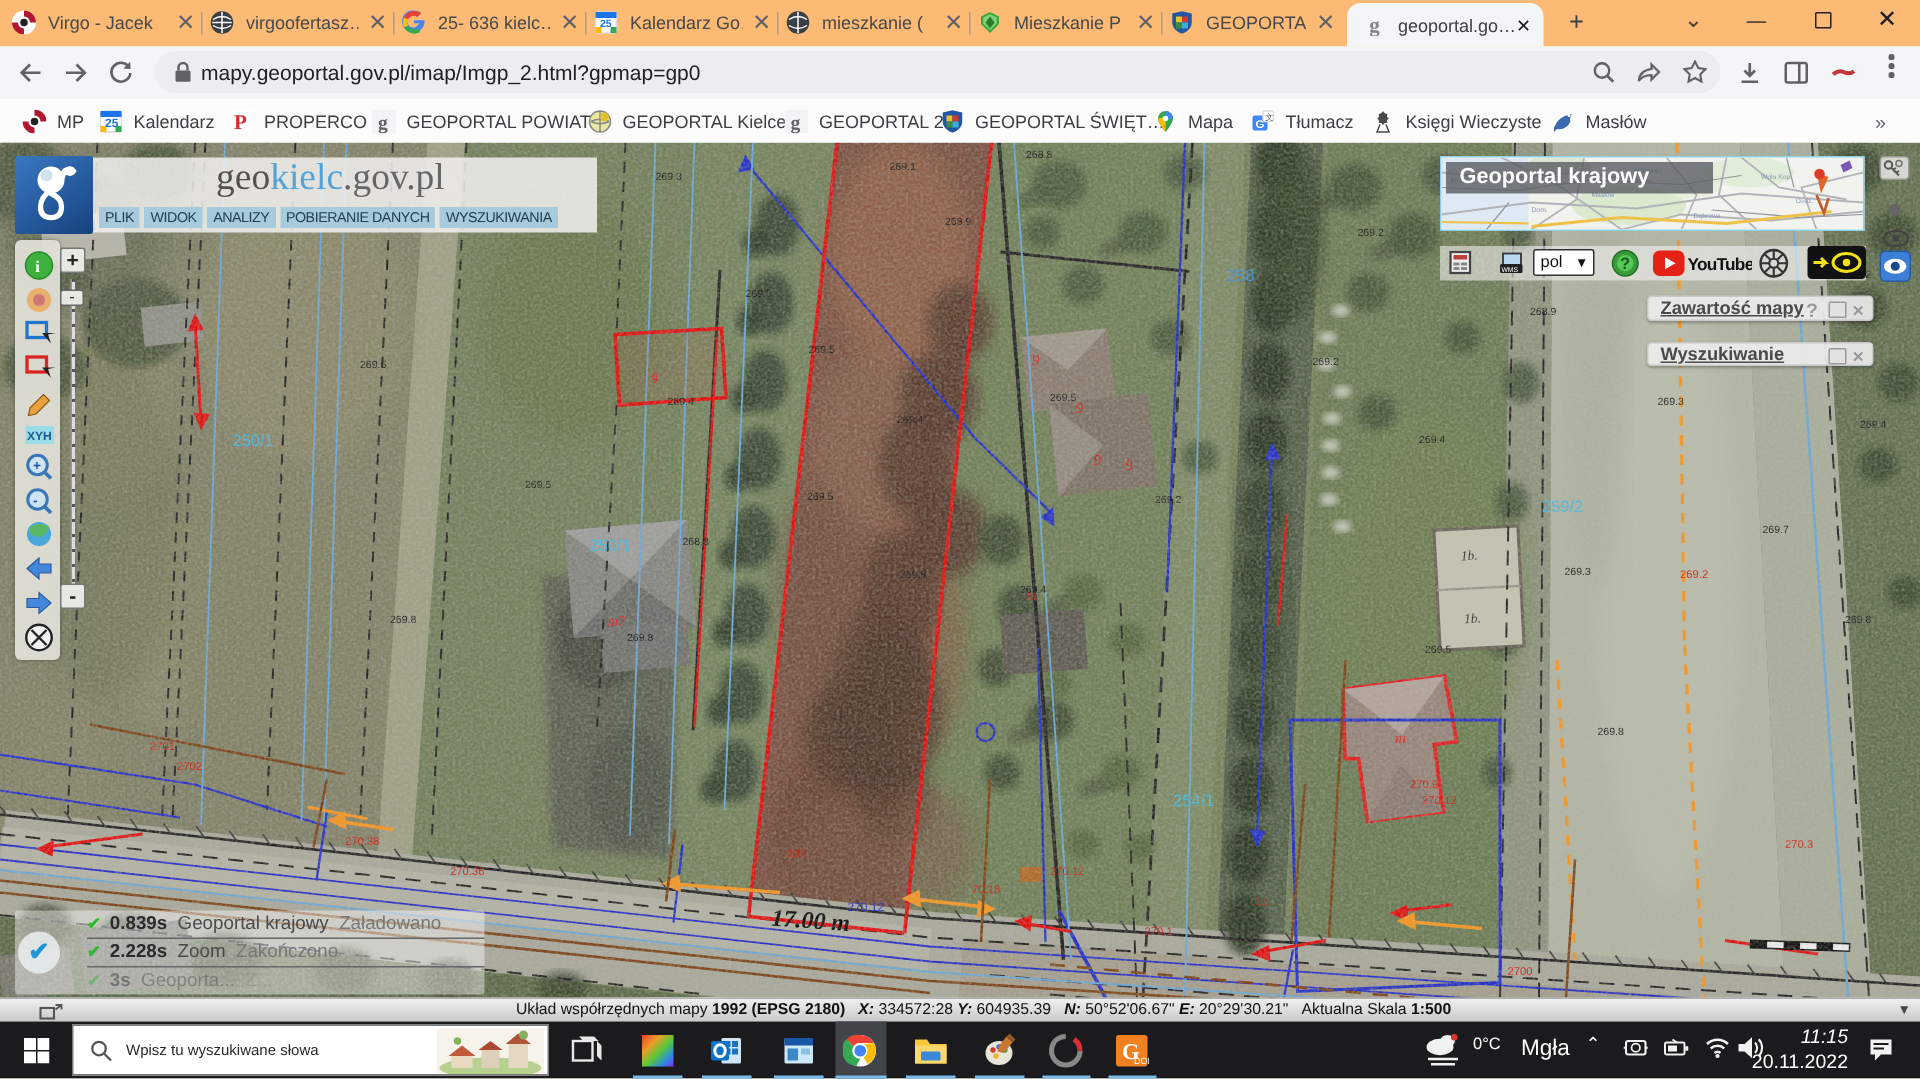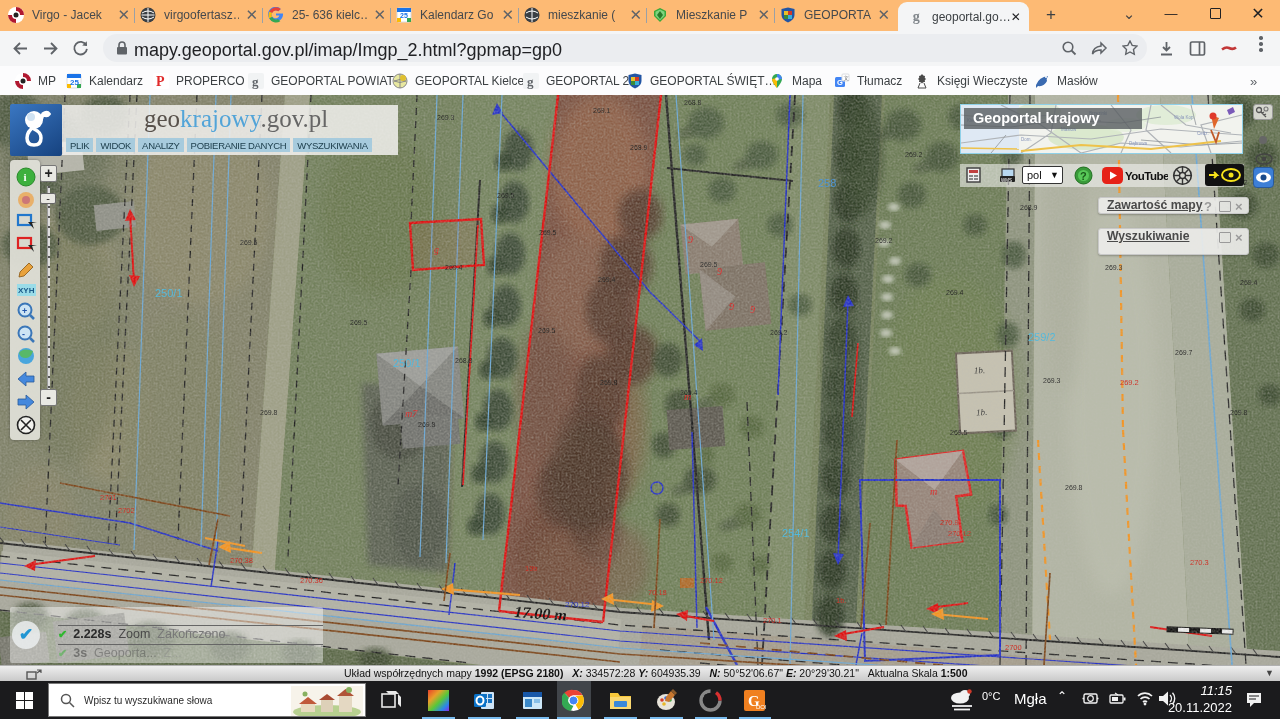--- a/index.html
+++ b/index.html
@@ -12,21 +12,21 @@
 .tab{position:absolute;top:0;height:30px;display:flex;align-items:center;color:#45494d;font-size:12px;}
 .tab .fav{width:16px;height:16px;margin-right:8px;flex:0 0 16px;}
 .tab .ttl{white-space:nowrap;overflow:hidden;flex:1 1 auto;}
 .tab .x{color:#5f6368;font-size:15px;margin-left:6px;margin-right:2px;font-family:"Liberation Sans",sans-serif;}
 .tabsep{position:absolute;top:8px;width:1px;height:15px;background:#9aa0a6;}
 #activetab{position:absolute;top:2px;left:898px;width:131px;height:29px;background:#f4f5f6;border-radius:9px 9px 0 0;display:flex;align-items:center;padding:0 8px 0 12px;font-size:12px;color:#202124;}
 .winbtn{position:absolute;top:0;color:#202124;font-size:13px;width:30px;height:28px;text-align:center;line-height:28px;}
 #toolbar{left:0;top:31px;width:1280px;height:35px;background:#f4f5f6;}
 .navic{position:absolute;color:#5f6368;}
 #omni{position:absolute;left:103px;top:3px;width:1044px;height:28px;background:#ebedf0;border-radius:14px;color:#202124;}
-#urltxt{position:absolute;left:31px;top:5.5px;font-size:18px;color:#202124;}
+#urltxt{position:absolute;left:31px;top:5.5px;font-size:14px;color:#202124;}
 #bookbar{left:0;top:66px;width:1280px;height:29px;background:#fcfcfd;}
 .bk{position:absolute;top:6px;height:18px;display:flex;align-items:center;font-size:12px;color:#3c4043;white-space:nowrap;}
 .bk .i{width:16px;height:16px;margin-right:7px;flex:0 0 16px;}
 </style>
 <style>
 
 #gplogo{left:10px;top:104px;width:52px;height:52px;background:linear-gradient(145deg,#3a77c2 0%,#1d4f96 55%,#0f3succ 100%);background:linear-gradient(145deg,#3a77c2,#16427f);border-radius:2px;}
 #gpbar{left:62px;top:105px;width:336px;height:50px;background:rgba(242,241,238,0.85);}
 #gpbar .t{position:absolute;left:82px;top:0px;font-size:25px;font-family:"Liberation Serif",serif;letter-spacing:0px;}
 #gpmenu{position:absolute;left:4px;top:33px;height:15px;display:flex;gap:3px;}
@@ -507,21 +507,21 @@
 </g>
 <rect x="0" y="0" width="1280" height="570" filter="url(#grain)" opacity="0.45"></rect>
 </svg>
 
 <div id="gplogo" class="abs"><svg width="52" height="52" viewBox="0 0 52 52">
         <circle cx="24" cy="16" r="9" fill="#fff"></circle>
         <circle cx="21" cy="13" r="4" fill="#cfe2f2"></circle>
         <path d="M33,10 q4,-3 6,0 q-2,3 -6,0 M33,10 q-2,8 -8,12 q-8,5 -8,12 q0,7 7,7 q7,0 7,-7 q0,-6 -7,-9" stroke="#fff" stroke-width="3.5" fill="none" stroke-linecap="round"></path>
       </svg></div>
 <div id="gpbar" class="abs">
-  <div class="t"><span style="color:#57504a">geo</span><span style="color:#52a4d8">krajowy</span><span style="color:#666">.gov.pl</span></div>
+  <div class="t"><span style="color:#57504a">geo</span><span style="color:#52a4d8">kielc</span><span style="color:#666">.gov.pl</span></div>
   <div id="gpmenu">
         <span>PLIK</span>
         <span>WIDOK</span>
         <span>ANALIZY</span>
         <span>POBIERANIE DANYCH</span>
         <span>WYSZUKIWANIA</span>
       </div>
 </div>
 
 <div id="ltb" class="abs"></div>
@@ -658,25 +658,26 @@
       <circle cx="9" cy="6" r="2.2" fill="#444"></circle>
     </svg>
 <div class="abs" style="left:1253px;top:167px;width:21px;height:21px;background:#3d7fd6;border-radius:4px;border:1px solid #2a5a9a;"><svg width="19" height="19" viewBox="0 0 19 19">
         <ellipse cx="9.5" cy="9.5" rx="7.5" ry="5" fill="#fff"></ellipse>
         <circle cx="9.5" cy="9.5" r="3" fill="#1a4a8a"></circle>
       </svg></div>
 
 <div class="panel abs" style="left:1098px;top:197px;width:151px;height:17px;line-height:15px;padding-left:8px;">Zawartość mapy
   <span class="px" style="left:105px;">?</span><span class="pico" style="left:120px;"></span><span class="px" style="left:136px;">×</span>
 </div>
-<div class="panel abs" style="left:1098px;top:228px;width:151px;height:27px;line-height:15px;padding-left:8px;">Wyszukiwanie
+<div class="panel abs" style="left:1098px;top:228px;width:151px;height:16px;line-height:15px;padding-left:8px;">Wyszukiwanie
   <span class="pico" style="left:120px;"></span><span class="px" style="left:136px;">×</span>
 </div>
 
 <div id="slog" class="abs">
+  <div class="slrow" style="top:1px;"><span class="gchk">✔</span><b>0.839s</b>&nbsp; Geoportal krajowy &nbsp;<span style="color:#777">Załadowano</span></div>
   <div class="slsep" style="top:18px;"></div>
   <div class="slrow" style="top:20px;"><span class="gchk">✔</span><b>2.228s</b>&nbsp; Zoom &nbsp;<span style="color:#777">Zakończono</span></div>
   <div class="slsep" style="top:37px;"></div>
   <div class="slrow" style="top:39px;opacity:0.45;"><span class="gchk">✔</span><b>3s</b>&nbsp; Geoporta... &nbsp;<span style="color:#888">Z...</span></div>
   <div id="bluechk">✔</div>
 </div>
 
 <div id="tabstrip" class="abs">
   <div class="tab" style="left:8px;width:124px;">
         <svg class="fav" viewBox="0 0 16 16">

